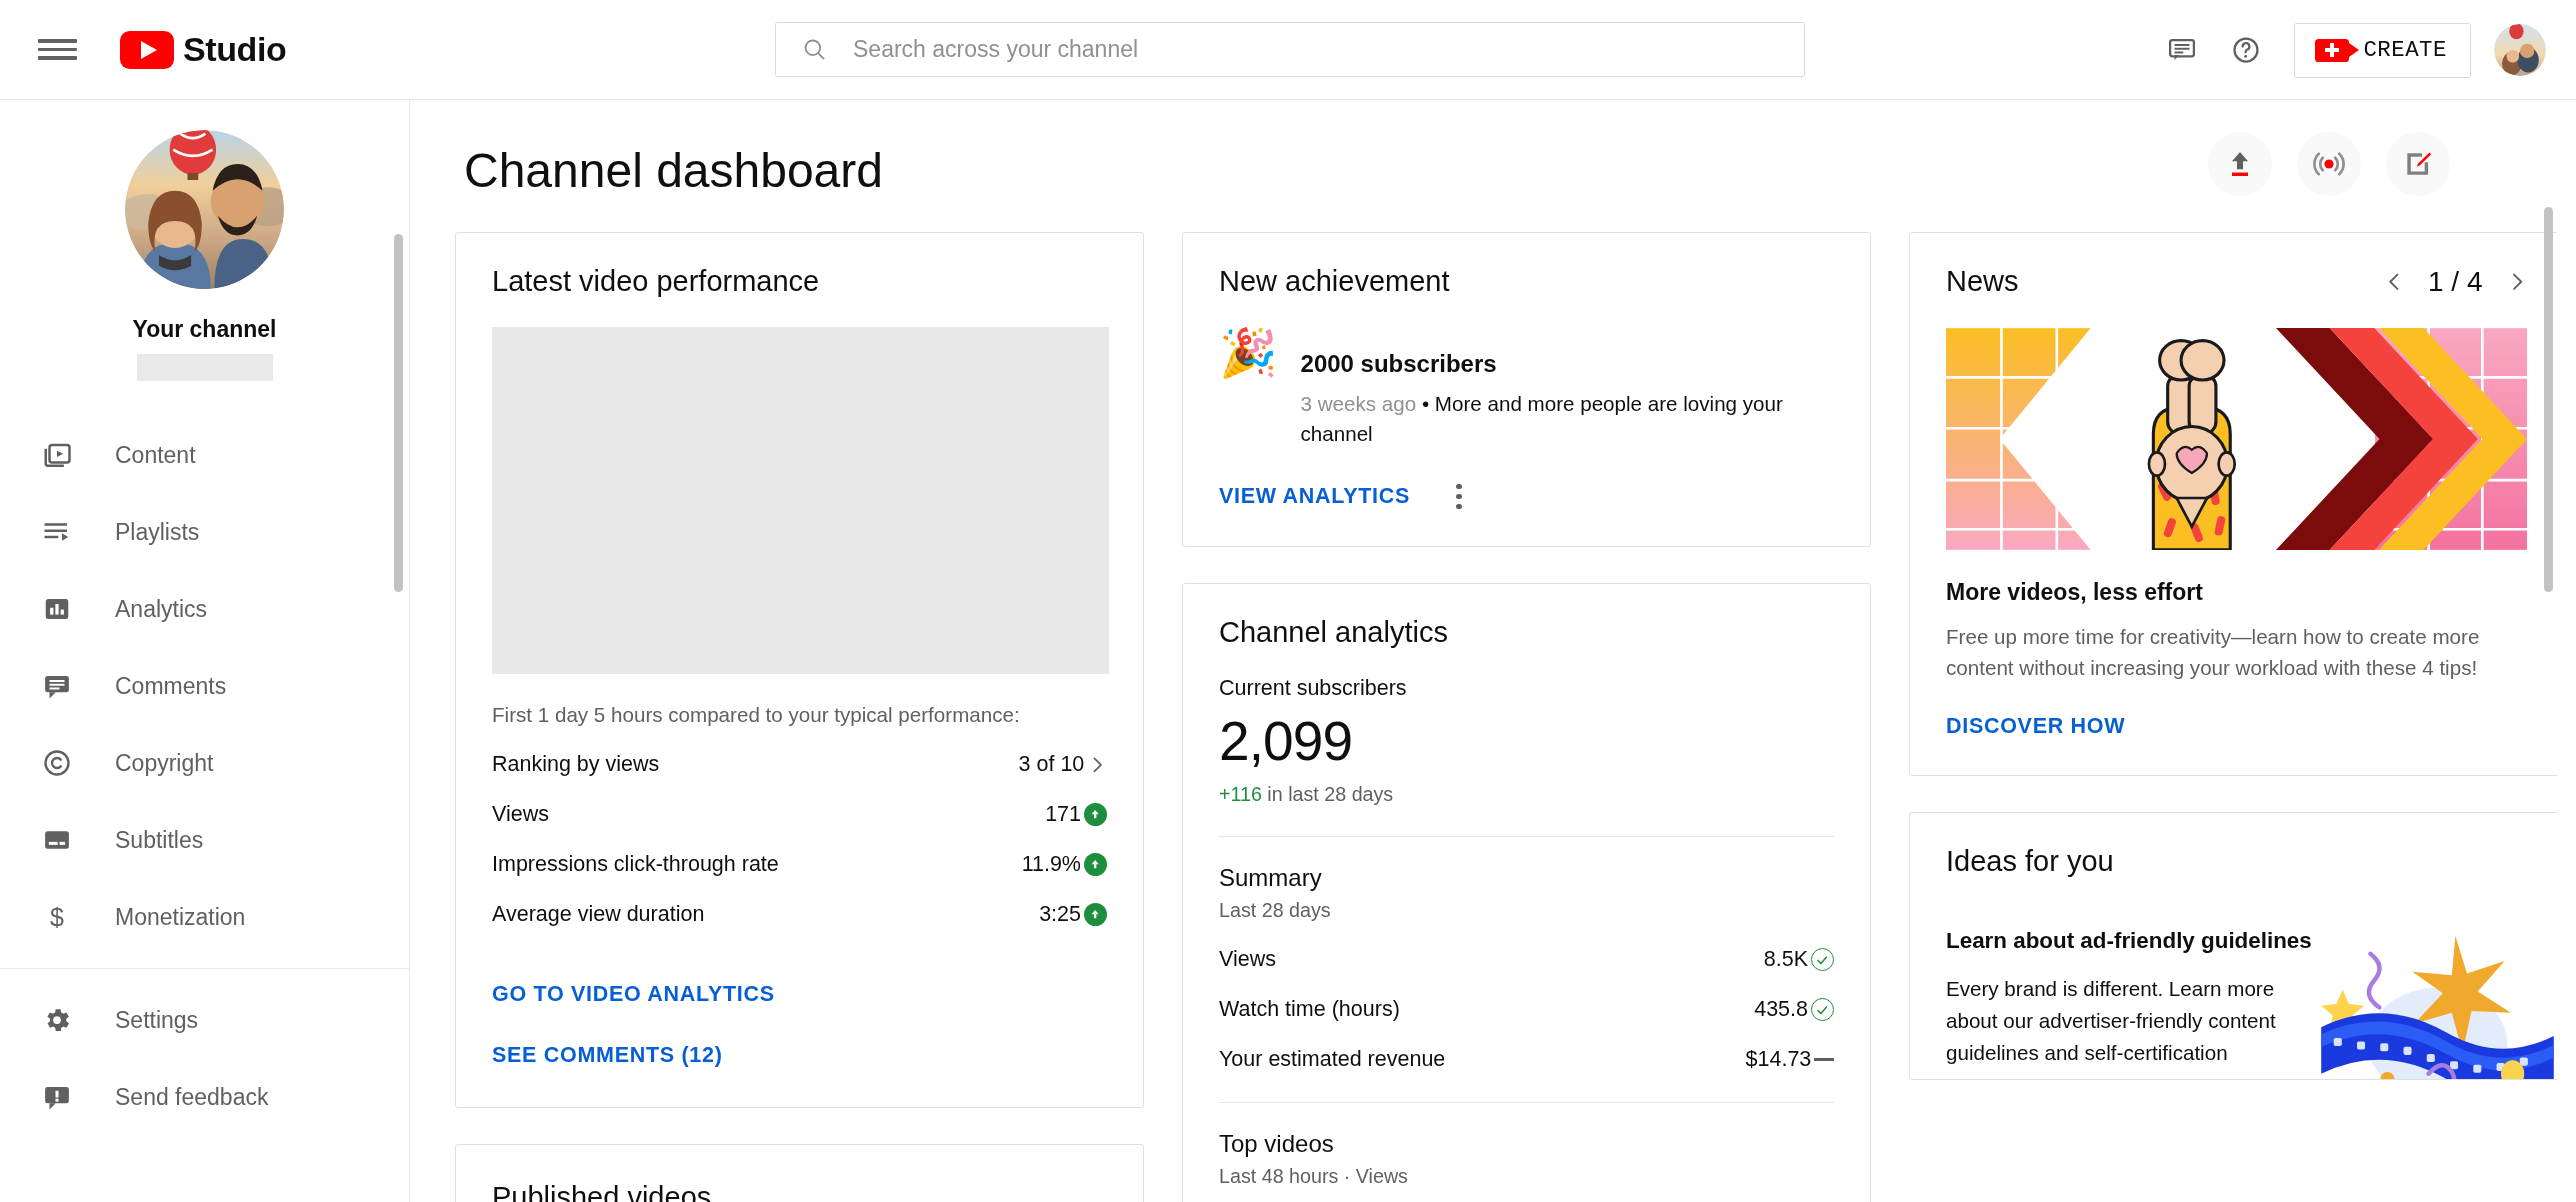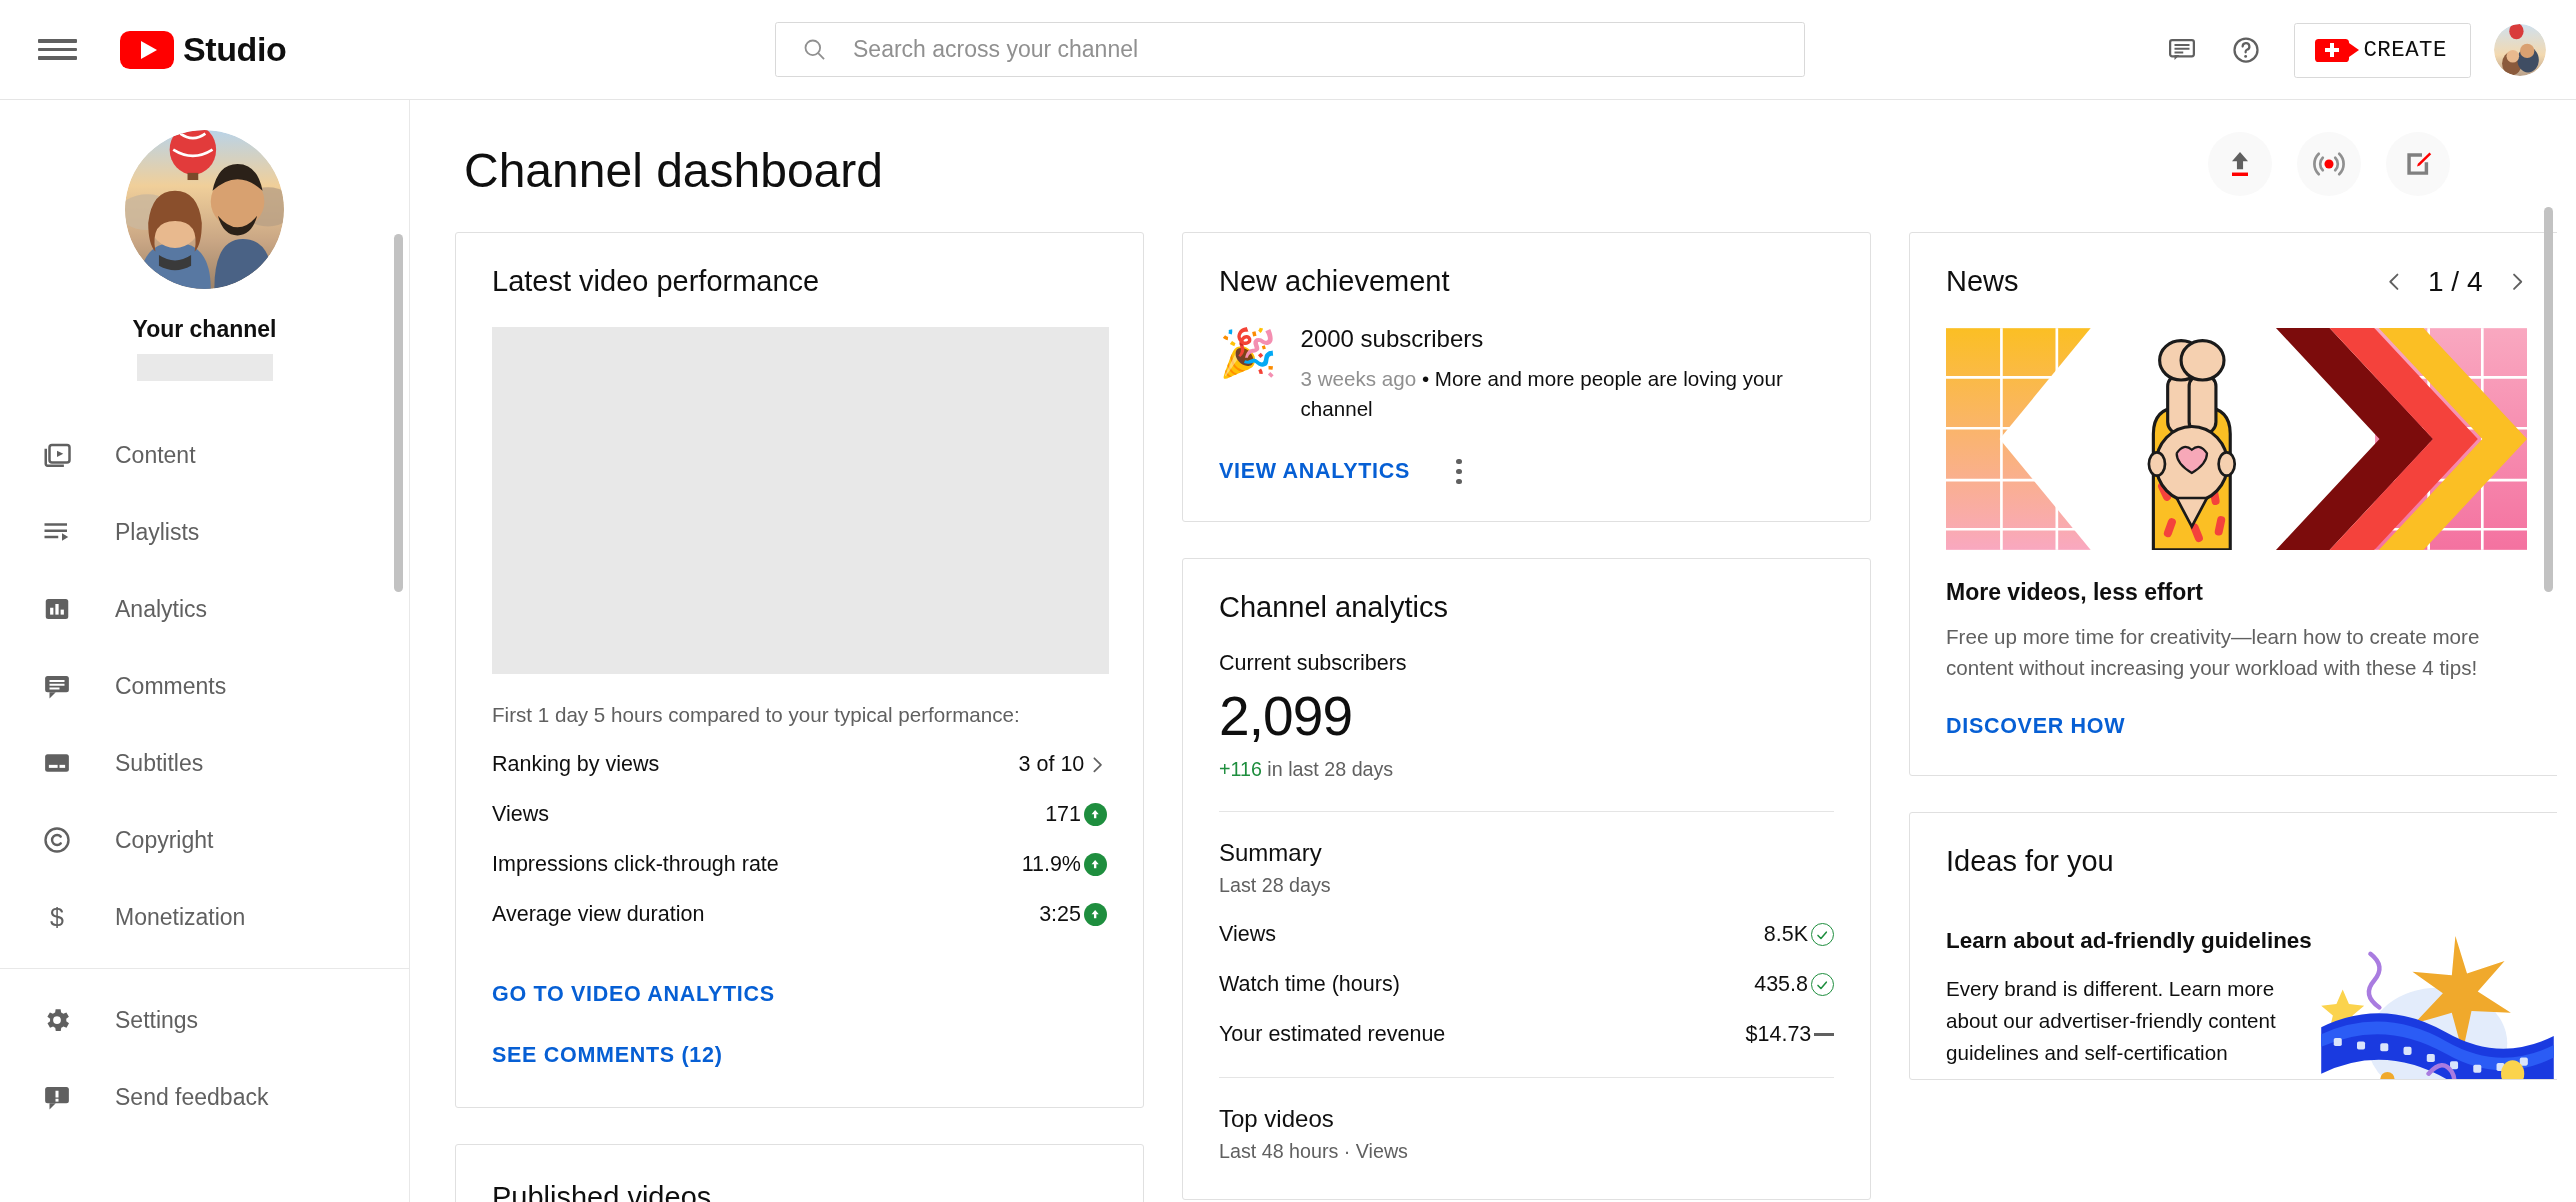--- a/index.html
+++ b/index.html
@@ -216,21 +216,21 @@
   }
   .link.l1 { margin-top: 55px; }
   .link.l2 { margin-top: 36px; }
 
   .pubvid { padding: 36px; height: 107px; }
 
   
   .ach { padding: 32px 36px 32px; }
   .ach-body { display: flex; margin-top: 27px; gap: 23px; }
   .ach-emoji { font-size: 47px; line-height: 1; flex: 0 0 auto; margin-top: 3.6px; }
-  .ach-head { font-size: 24px; font-weight: 400; color: #0f0f0f; }
+  .ach-head { font-size: 24px; font-weight: 700; color: #0f0f0f; margin-top: 25px; }
   .ach-desc { font-size: 20.6px; color: #0f0f0f; margin-top: 10.7px; line-height: 1.45; }
   .ach-desc .ago { color: #909090; }
   .ach-actions {
     display: flex; align-items: center; gap: 41px; margin-top: 30px;
   }
   .kebab { display: flex; flex-direction: column; gap: 4.5px; cursor: pointer; padding: 5.4px; }
   .kebab i { width: 5.4px; height: 5.4px; border-radius: 50%; background: #606060; display: block; }
 
   
   .ca { padding: 32px 36px 0; }
@@ -439,36 +439,36 @@
           <line x1="6" y1="11" x2="18" y2="11" stroke="#fff" stroke-width="1.6"></line>
           <line x1="6" y1="14" x2="14" y2="14" stroke="#fff" stroke-width="1.6"></line>
         </svg>
       </span>
       <span class="nav-label">Comments</span>
     </div>
 
     <div class="nav-item">
       <span class="nav-icon">
         <svg width="30" height="30" viewBox="0 0 24 24">
+          <circle cx="12" cy="12" r="9.2" fill="none" stroke="#606060" stroke-width="1.9"></circle>
+          <path d="M15 9.3a4 4 0 1 0 0 5.4" fill="none" stroke="#606060" stroke-width="1.9" stroke-linecap="round"></path>
+        </svg>
+      </span>
+      <span class="nav-label">Copyright</span>
+    </div>
+
+    <div class="nav-item">
+      <span class="nav-icon">
+        <svg width="30" height="30" viewBox="0 0 24 24">
           <rect x="2.5" y="5" width="19" height="14" rx="2" fill="#606060"></rect>
           <rect x="5.5" y="13.5" width="7" height="2.4" fill="#fff"></rect>
           <rect x="14" y="13.5" width="4.5" height="2.4" fill="#fff"></rect>
         </svg>
       </span>
       <span class="nav-label">Subtitles</span>
-    </div>
-
-    <div class="nav-item">
-      <span class="nav-icon">
-        <svg width="30" height="30" viewBox="0 0 24 24">
-          <circle cx="12" cy="12" r="9.2" fill="none" stroke="#606060" stroke-width="1.9"></circle>
-          <path d="M15 9.3a4 4 0 1 0 0 5.4" fill="none" stroke="#606060" stroke-width="1.9" stroke-linecap="round"></path>
-        </svg>
-      </span>
-      <span class="nav-label">Copyright</span>
     </div>
 
     <div class="nav-item">
       <span class="nav-icon">
         <svg width="30" height="30" viewBox="0 0 24 24">
           <text x="12" y="19" font-size="20" font-family="Liberation Sans, sans-serif" fill="#606060" text-anchor="middle">$</text>
         </svg>
       </span>
       <span class="nav-label">Monetization</span>
     </div>

